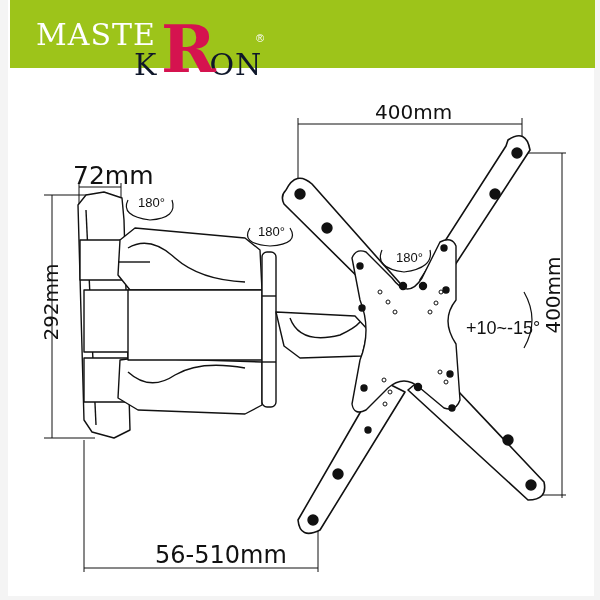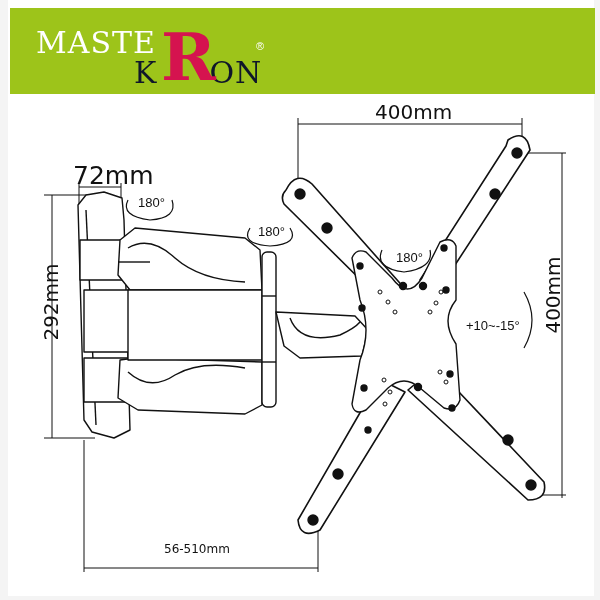--- a/index.html
+++ b/index.html
@@ -1,35 +1,35 @@
 <!DOCTYPE html>
 <html><head>
 <meta charset="utf-8">
 <style>
   html, body { margin: 0; padding: 0; background: #f4f4f4; }
   body { width: 600px; height: 600px; overflow: hidden; position: relative; font-family: "Liberation Sans", "DejaVu Sans", sans-serif; }
   .canvas { position: absolute; left: 8px; top: 0; width: 586px; height: 596px; background: #ffffff; }
-  .header { position: absolute; left: 10px; top: 8px; width: 585px; height: 86px; background: #9dc41a; }
+  .header { position: absolute; left: 10px; top: 0; width: 585px; height: 68px; background: #9dc41a; }
   .logo { position: absolute; left: 14px; top: 6px; width: 250px; height: 76px; }
   .logo-line1 { position: absolute; left: 12px; top: 14px; color: #ffffff; font-family: "DejaVu Serif", serif; font-size: 30px; letter-spacing: 1px; white-space: nowrap; line-height: 1; }
   .logo-line2 { position: absolute; left: 110px; top: 44px; color: #0f172a; font-family: "DejaVu Serif", serif; font-size: 30px; letter-spacing: 1px; white-space: nowrap; line-height: 1; }
   .logo-R { position: absolute; left: 137px; top: 10px; color: #d5134f; font-family: "DejaVu Serif", serif; font-weight: bold; font-size: 66px; line-height: 1; }
   .logo-reg { position: absolute; left: 232px; top: 26px; color: #ffffff; font-size: 11px; }
   .drawing { position: absolute; left: 0; top: 86px; width: 600px; height: 514px; }
   .dim-text { position: absolute; font-family: "DejaVu Sans", sans-serif; color: #111; white-space: nowrap; line-height: 1; }
   .dim-400h { left: 375px; top: 102px; font-size: 20px; }
   .dim-72 { left: 73px; top: 163px; font-size: 25px; }
   .dim-292 { left: 6px; top: 292px; font-size: 20px; transform: rotate(-90deg); transform-origin: center; width: 90px; text-align: center; }
   .dim-400v { left: 508px; top: 285px; font-size: 20px; transform: rotate(-90deg); transform-origin: center; width: 90px; text-align: center; }
-  .dim-56 { left: 164px; top: 543px; font-size: 12px; }
+  .dim-56 { left: 155px; top: 543px; font-size: 24px; }
   .rot-label { position: absolute; font-family: "Liberation Sans", sans-serif; font-size: 13px; color: #111; line-height: 1; }
   .rot-1 { left: 138px; top: 196px; }
   .rot-2 { left: 258px; top: 225px; }
   .rot-3 { left: 396px; top: 251px; }
-  .tilt-label { position: absolute; left: 466px; top: 318px; font-family: "Liberation Sans", sans-serif; font-size: 13px; color: #111; }
+  .tilt-label { position: absolute; left: 466px; top: 318px; font-family: "Liberation Sans", sans-serif; font-size: 18px; color: #111; }
 </style>
 </head>
 <body>
 
 <div class="canvas"></div>
 
 <div class="header">
   <div class="logo">
     <div class="logo-line1">MASTE</div>
     <div class="logo-line2"><span>K</span><span style="display:inline-block;width:52px"></span><span>ON</span></div>

